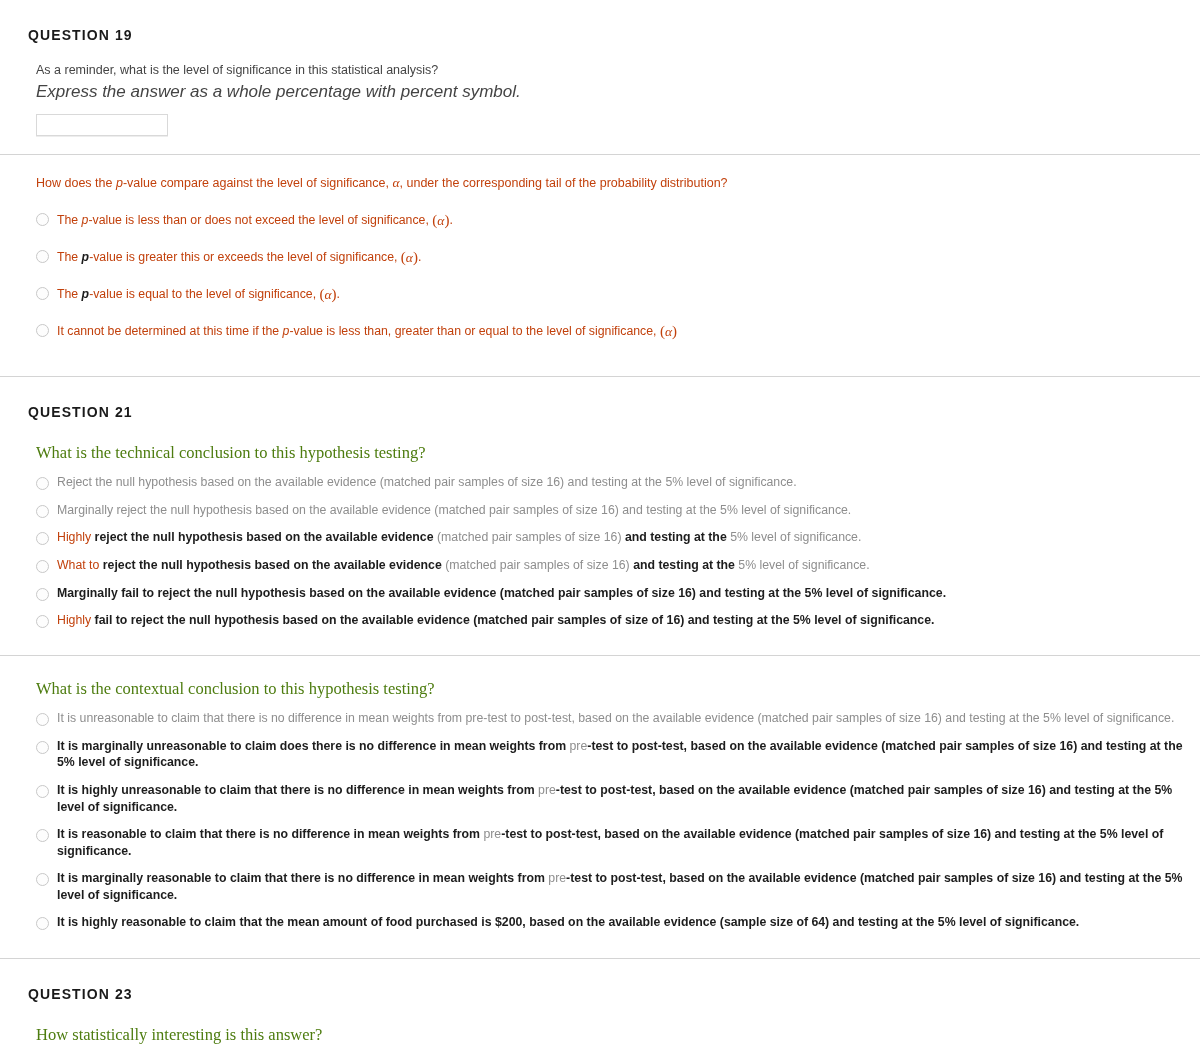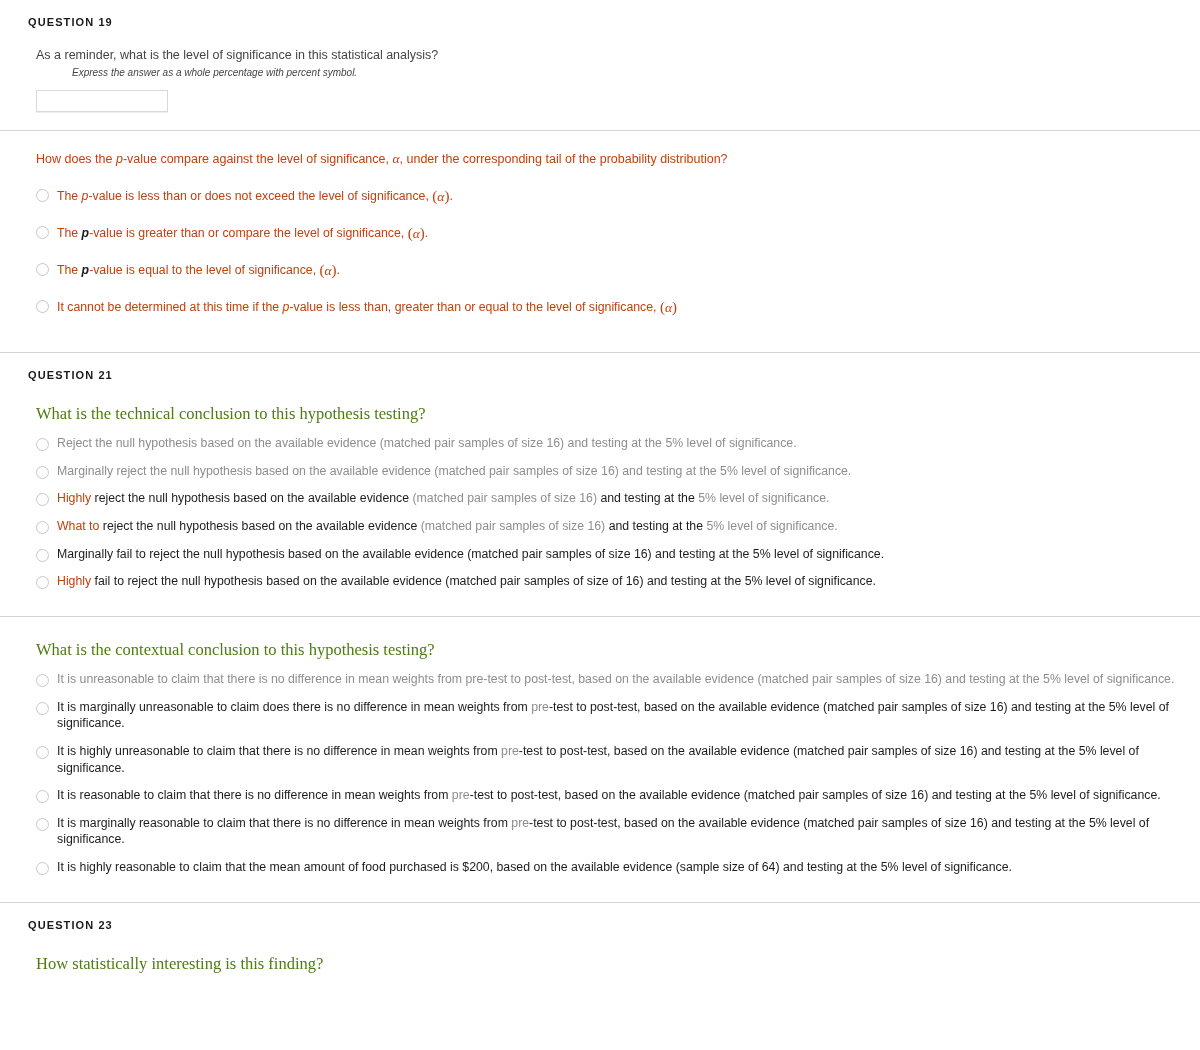--- a/index.html
+++ b/index.html
@@ -22,25 +22,25 @@
     padding: 0 0 0 0;
   }
   .divider {
     height: 1px;
     background: #d4d4d4;
     width: 1200px;
     margin: 0;
   }
   .qhead {
     font-family: "Liberation Sans", sans-serif;
-    font-size: 11px;
+    font-size: 14px;
     font-weight: bold;
     letter-spacing: 1.1px;
     color: #1a1a1a;
-    padding: 16px 0 0 28px;
+    padding: 27px 0 0 28px;
   }
   .qbody {
     padding: 0 0 0 36px;
   }
   .qtext-sans {
     font-family: "Liberation Sans", sans-serif;
     font-size: 12.5px;
     color: #444444;
     padding-top: 18px;
     line-height: 1.45;
@@ -48,24 +48,23 @@
   .qtext-serif {
     font-family: "Liberation Serif", serif;
     font-size: 16.5px;
     color: #4d7c0f;
     padding-top: 22px;
     line-height: 1.3;
   }
   .sub-italic {
     font-family: "Liberation Sans", sans-serif;
     font-style: italic;
-    font-size: 10px;
+    font-size: 17px;
     color: #444444;
     padding-top: 3px;
-    margin-left: 36px;
   }
   .answer-input {
     margin-top: 12px;
     width: 124px;
     height: 18px;
     border: 1px solid #d9d9d9;
     background: #ffffff;
     box-shadow: 0 1px 0 #ededed;
     font-family: "Liberation Sans", sans-serif;
     font-size: 12px;
@@ -96,21 +95,21 @@
     font-size: 12.3px;
     color: #4a4a4a;
   }
   
   .spaced .opt { margin-top: 17px; }
   .spaced { margin-top: 10px; }
   .tight .opt { margin-top: 11px; }
   .tight { margin-top: 8px; }
 
   
-  .t-b { font-weight: normal; color: #1d1d1d; }
+  .t-b { font-weight: bold; color: #1d1d1d; }
   .t-n { font-weight: normal; color: #c2410c; }
   .t-g { font-weight: normal; color: #8e8e8e; }
   .alpha {
     font-family: "Liberation Serif", serif;
     font-style: italic;
     font-size: 13.5px;
   }
   .bigparen {
     font-family: "Liberation Serif", serif;
     font-size: 15px;
@@ -144,21 +143,21 @@
   <section class="qblock q20">
     <div class="qbody">
       <div class="qtext-sans"><span class="t-n">How does the </span><span class="t-n pvar">p</span><span class="t-n">-value compare against the level of significance, </span><span class="t-n alpha">α</span><span class="t-n">, under the corresponding tail of the probability distribution?</span></div>
       <ul class="opt-list spaced">
           <li class="opt">
             <span class="radio"></span>
             <span class="opt-label"><span class="t-n">The </span><span class="t-n pvar">p</span><span class="t-n">-value is less than or does not exceed the level of significance, </span><span class="t-n bigparen"><span>(</span><span class="alpha">α</span><span>)</span></span><span class="t-n">.</span></span>
           </li>
           <li class="opt">
             <span class="radio"></span>
-            <span class="opt-label"><span class="t-n">The </span><span class="t-b pvar-b">p</span><span class="t-n">-value is greater than or compare the level of significance, </span><span class="t-n bigparen"><span>(</span><span class="alpha">α</span><span>)</span></span><span class="t-n">.</span></span>
+            <span class="opt-label"><span class="t-n">The </span><span class="t-b pvar-b">p</span><span class="t-n">-value is greater this or exceeds the level of significance, </span><span class="t-n bigparen"><span>(</span><span class="alpha">α</span><span>)</span></span><span class="t-n">.</span></span>
           </li>
           <li class="opt">
             <span class="radio"></span>
             <span class="opt-label"><span class="t-n">The </span><span class="t-b pvar-b">p</span><span class="t-n">-value is equal to the level of significance, </span><span class="t-n bigparen"><span>(</span><span class="alpha">α</span><span>)</span></span><span class="t-n">.</span></span>
           </li>
           <li class="opt">
             <span class="radio"></span>
             <span class="opt-label"><span class="t-n">It cannot be determined at this time if the </span><span class="t-n pvar">p</span><span class="t-n">-value is less than, greater than or equal to the level of significance, </span><span class="t-n bigparen"><span>(</span><span class="alpha">α</span><span>)</span></span></span>
           </li>
         </ul>
@@ -232,18 +231,18 @@
           </li>
         </ul>
     </div>
   </section>
 
   <div class="divider"></div>
 
   <section class="qblock q23">
     <div class="qhead">QUESTION 23</div>
     <div class="qbody">
-      <div class="qtext-serif">How statistically interesting is this finding?</div>
+      <div class="qtext-serif">How statistically interesting is this answer?</div>
 
     </div>
   </section>
 
 </div>
 
 </body></html>

